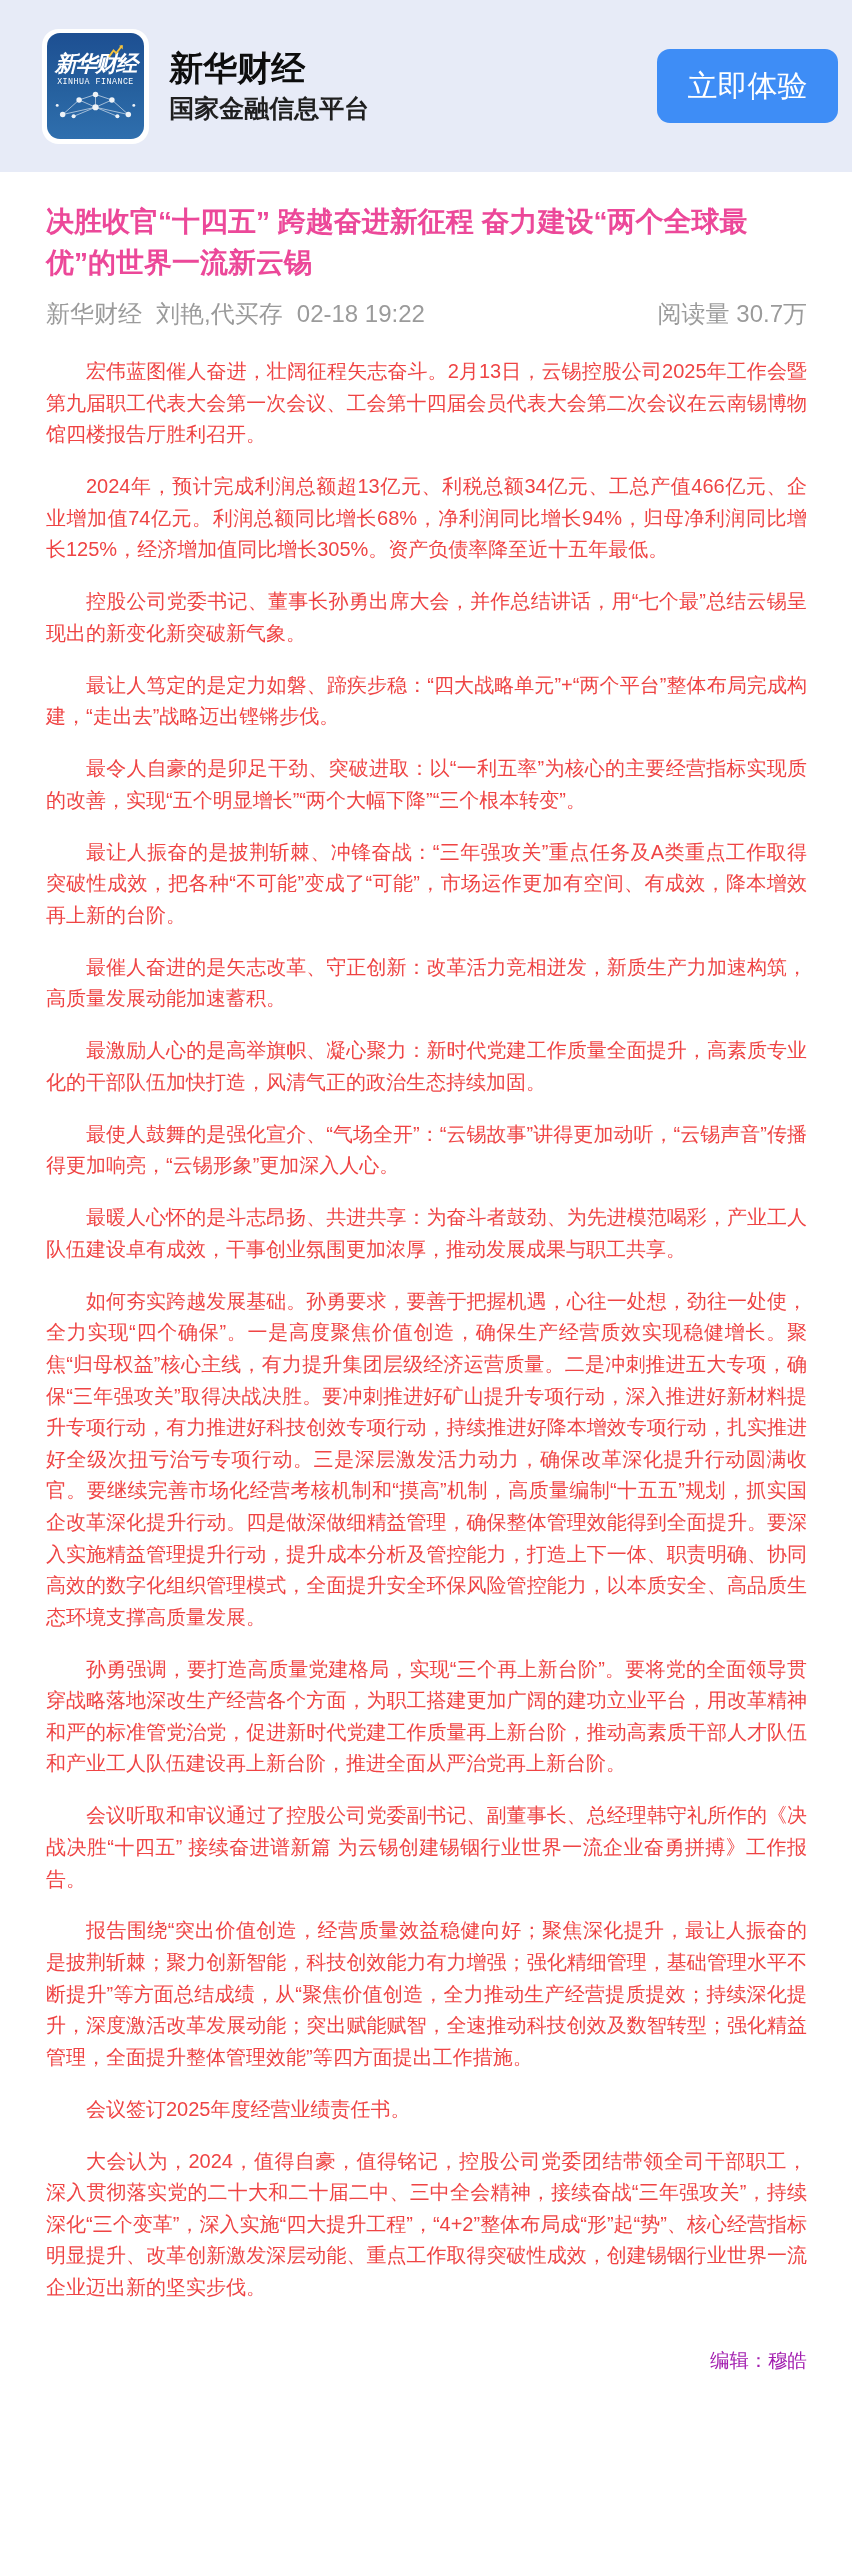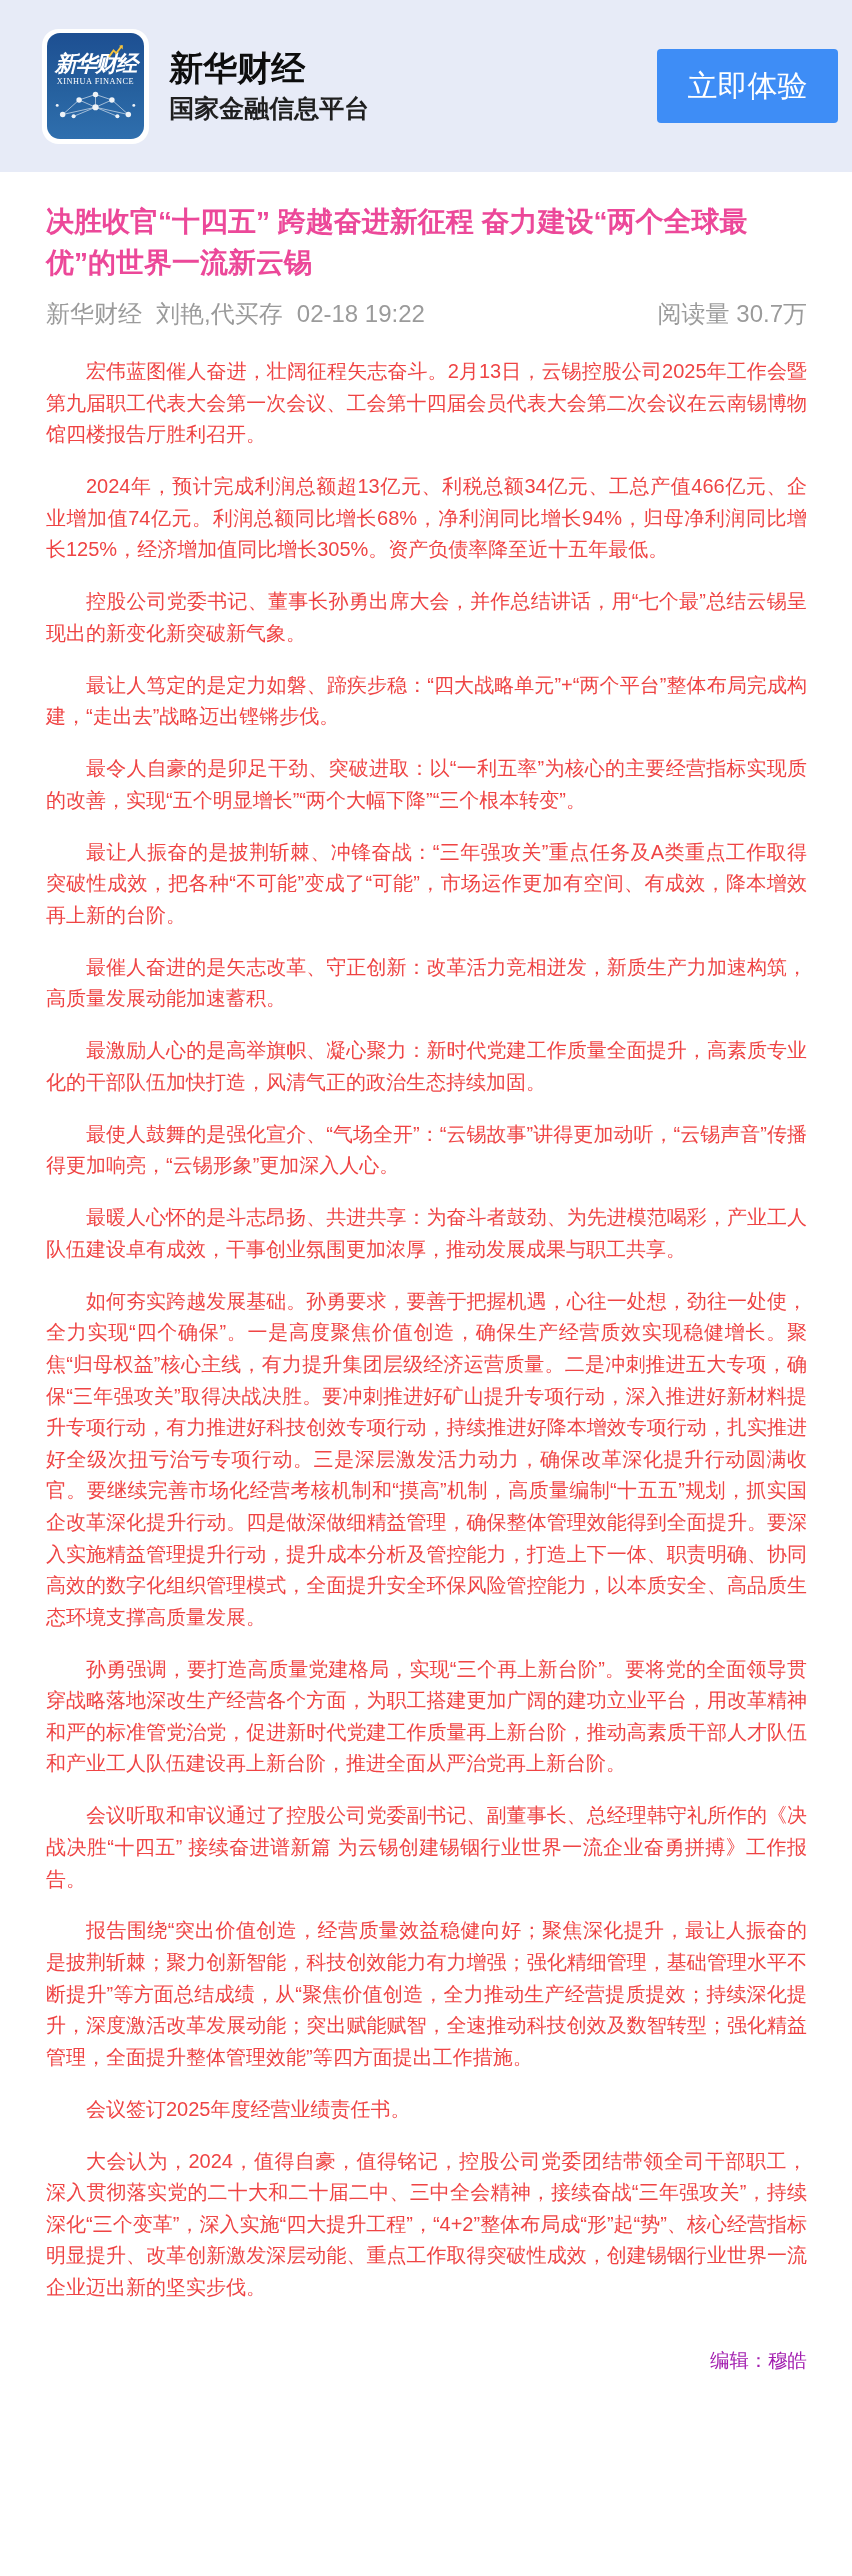--- a/index.html
+++ b/index.html
@@ -47,21 +47,21 @@
     font-style: italic;
     font-weight: bold;
     font-size: 22px;
     line-height: 22px;
     letter-spacing: -1.8px;
     white-space: nowrap;
     position: relative;
   }
   .logo-arrow { position: absolute; right: 20.3px; top: 11px; }
   .logo-en {
-    font-family: Liberation Serif, serif;
+    font-family: Liberation Mono, monospace;
     font-size: 8.3px;
     letter-spacing: 0.5px;
     margin-top: 2.8px;
     white-space: nowrap;
   }
   .logo-net { margin-top: 3.7px; opacity: 0.92; }
 
   .brand-block { margin-left: 20.3px; }
   .brand-name {
     font-size: 34px;
@@ -75,21 +75,21 @@
     margin-top: 7.4px;
     line-height: 1.1;
     font-weight: bold;
   }
   .cta-button {
     margin-left: auto;
     width: 181px;
     height: 74px;
     background: #3e8df6;
     border: none;
-    border-radius: 4px;
+    border-radius: 13px;
     color: #ffffff;
     font-size: 30px;
     font-family: "Liberation Sans", sans-serif;
     display: flex;
     align-items: center;
     justify-content: center;
     cursor: pointer;
   }
 
   

